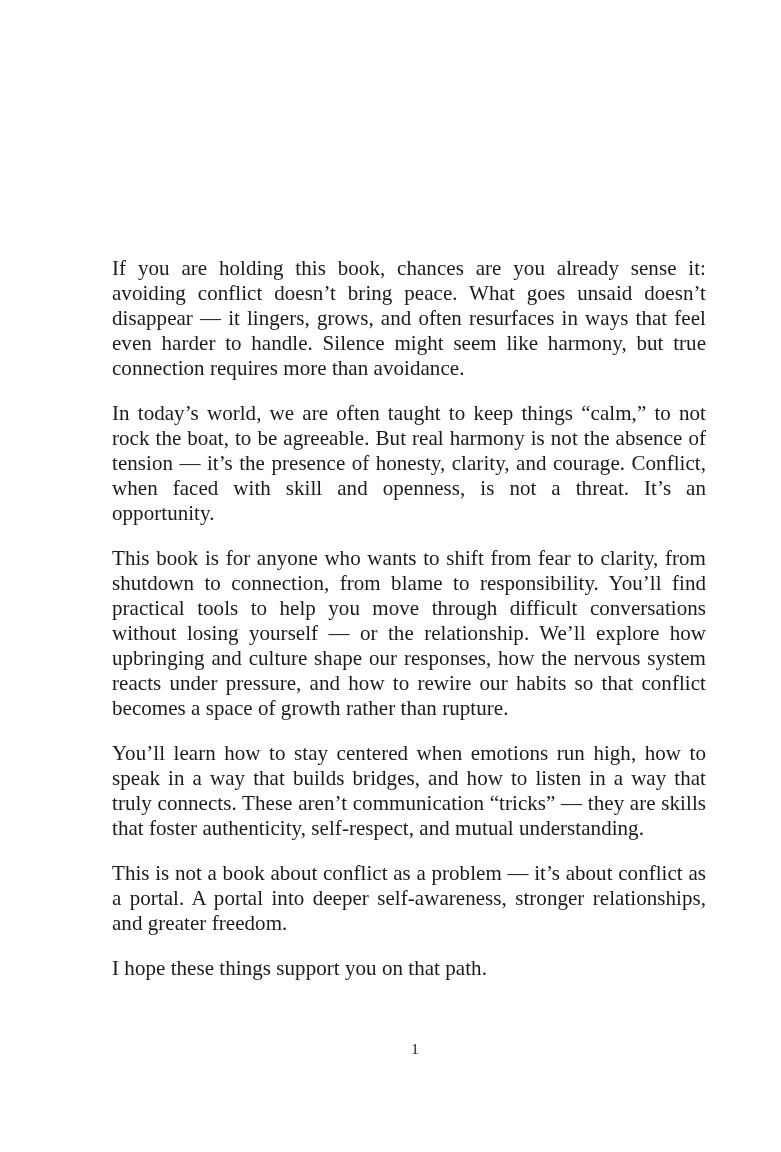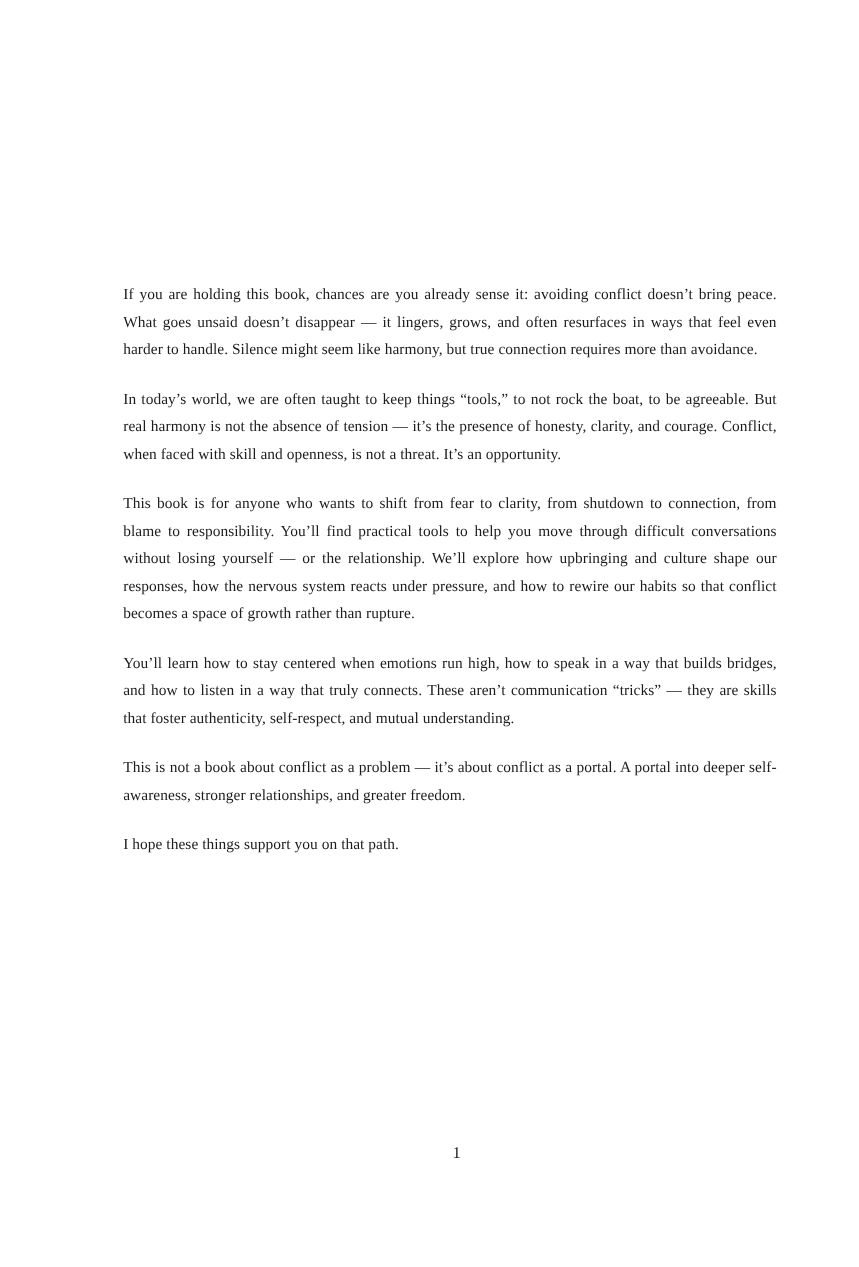--- a/index.html
+++ b/index.html
@@ -24,21 +24,21 @@
     left: 112px;
     width: 606px;
   }
   .salutation {
     font-size: 17px;
     font-weight: bold;
     margin: 0 0 54px 0;
     letter-spacing: 0.1px;
   }
   .body-paragraph {
-    font-size: 14px;
+    font-size: 21px;
     line-height: 25px;
     text-align: justify;
     margin: 0 12px 20px 0;
     letter-spacing: 0.05px;
   }
   .page-footer {
     position: absolute;
     top: 1040px;
     left: 112px;
     width: 606px;
@@ -48,21 +48,21 @@
     font-size: 15px;
     color: #1b1b1b;
   }
 </style>
 </head>
 <body>
 
 <div class="page">
   <div class="content">
     <p class="body-paragraph">If you are holding this book, chances are you already sense it: avoiding conflict doesn’t bring peace. What goes unsaid doesn’t disappear — it lingers, grows, and often resurfaces in ways that feel even harder to handle. Silence might seem like harmony, but true connection requires more than avoidance.</p>
-    <p class="body-paragraph">In today’s world, we are often taught to keep things “tools,” to not rock the boat, to be agreeable. But real harmony is not the absence of tension — it’s the presence of honesty, clarity, and courage. Conflict, when faced with skill and openness, is not a threat. It’s an opportunity.</p>
+    <p class="body-paragraph">In today’s world, we are often taught to keep things “calm,” to not rock the boat, to be agreeable. But real harmony is not the absence of tension — it’s the presence of honesty, clarity, and courage. Conflict, when faced with skill and openness, is not a threat. It’s an opportunity.</p>
     <p class="body-paragraph">This book is for anyone who wants to shift from fear to clarity, from shutdown to connection, from blame to responsibility. You’ll find practical tools to help you move through difficult conversations without losing yourself — or the relationship. We’ll explore how upbringing and culture shape our responses, how the nervous system reacts under pressure, and how to rewire our habits so that conflict becomes a space of growth rather than rupture.</p>
     <p class="body-paragraph">You’ll learn how to stay centered when emotions run high, how to speak in a way that builds bridges, and how to listen in a way that truly connects. These aren’t communication “tricks” — they are skills that foster authenticity, self-respect, and mutual understanding.</p>
     <p class="body-paragraph">This is not a book about conflict as a problem — it’s about conflict as a portal. A portal into deeper self-awareness, stronger relationships, and greater freedom.</p>
     <p class="body-paragraph">I hope these things support you on that path.</p>
   </div>
   <div class="page-footer">
     <span class="page-number">1</span>
   </div>
 </div>
 

